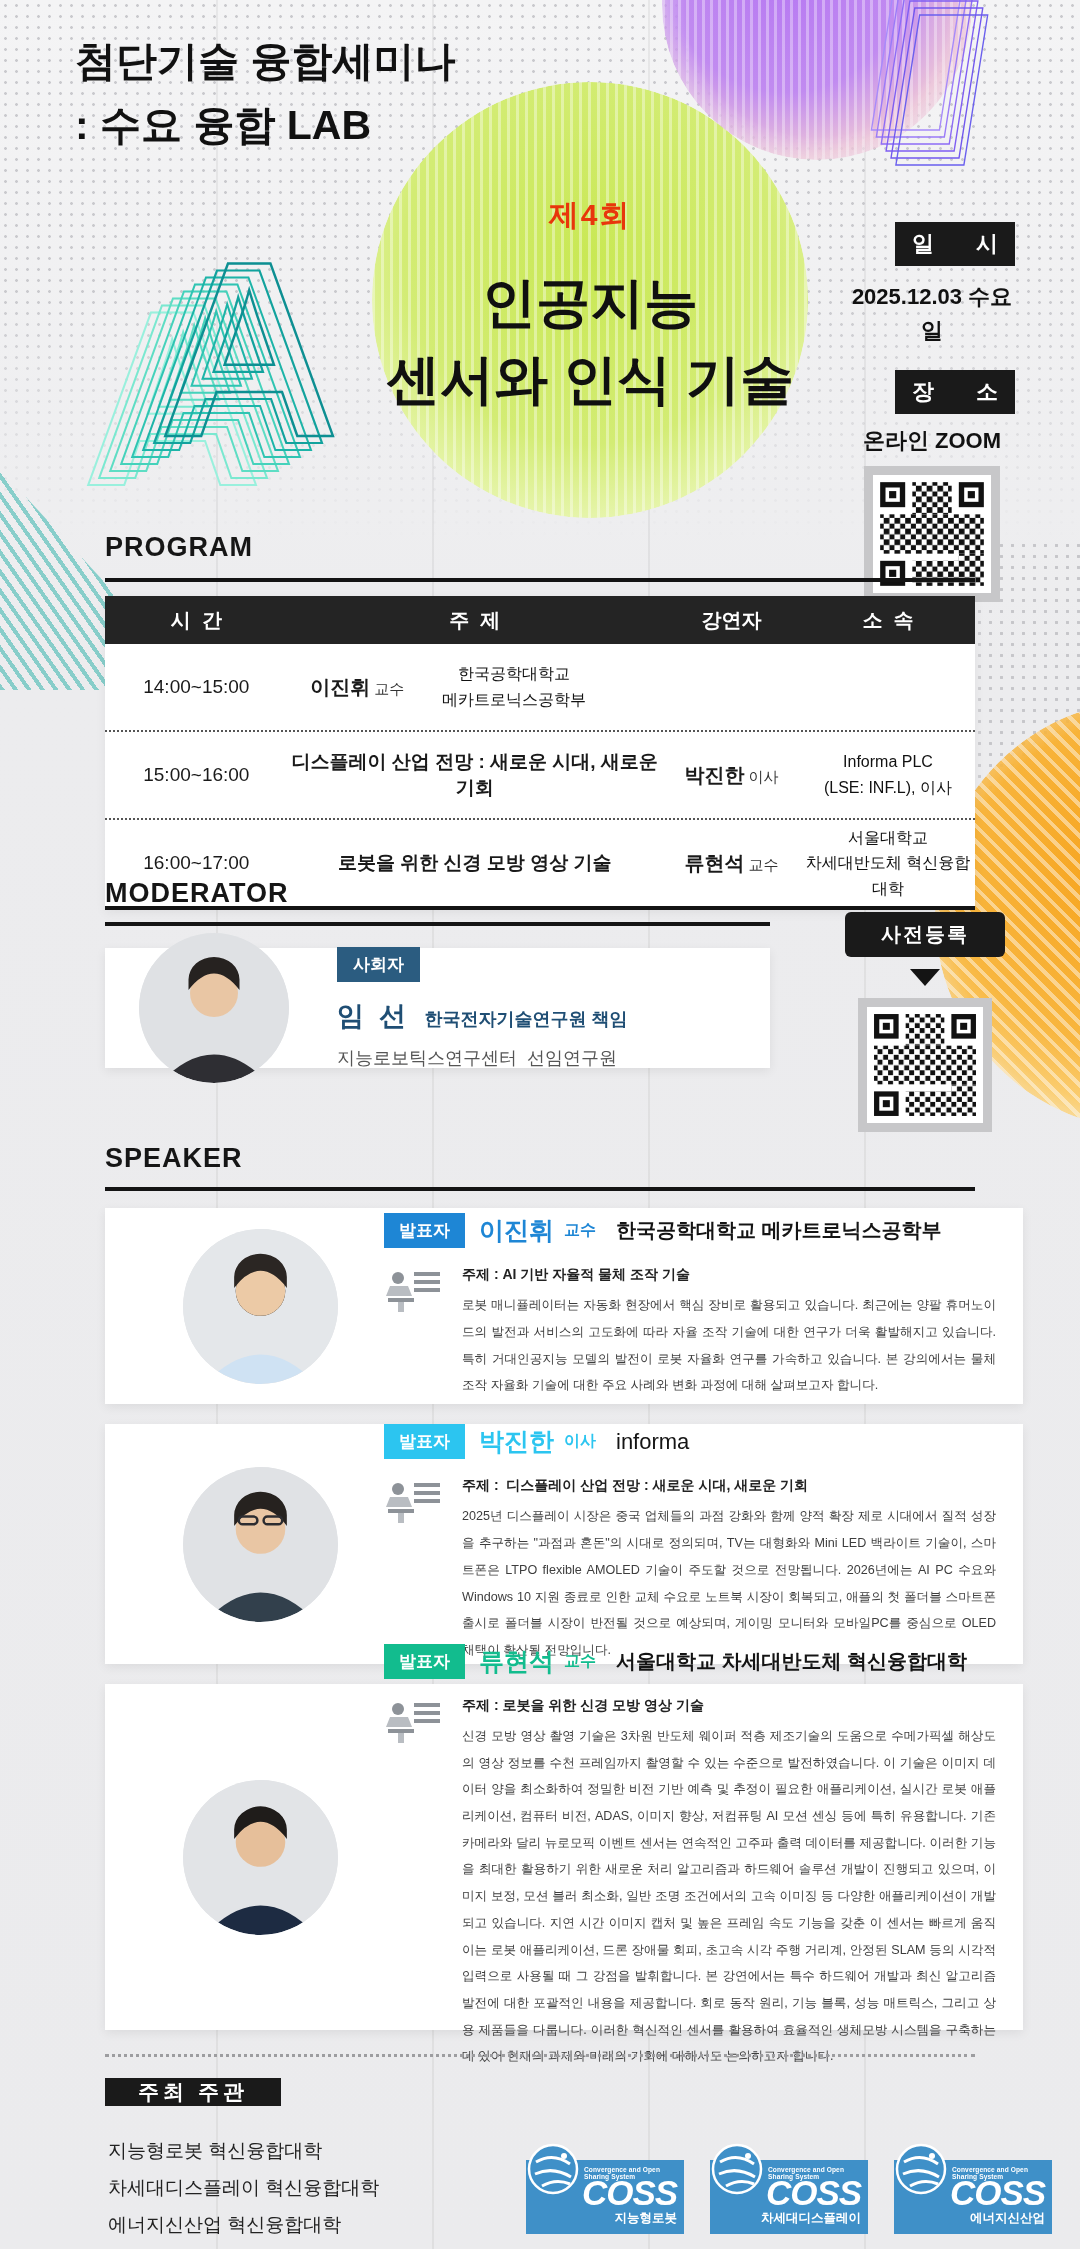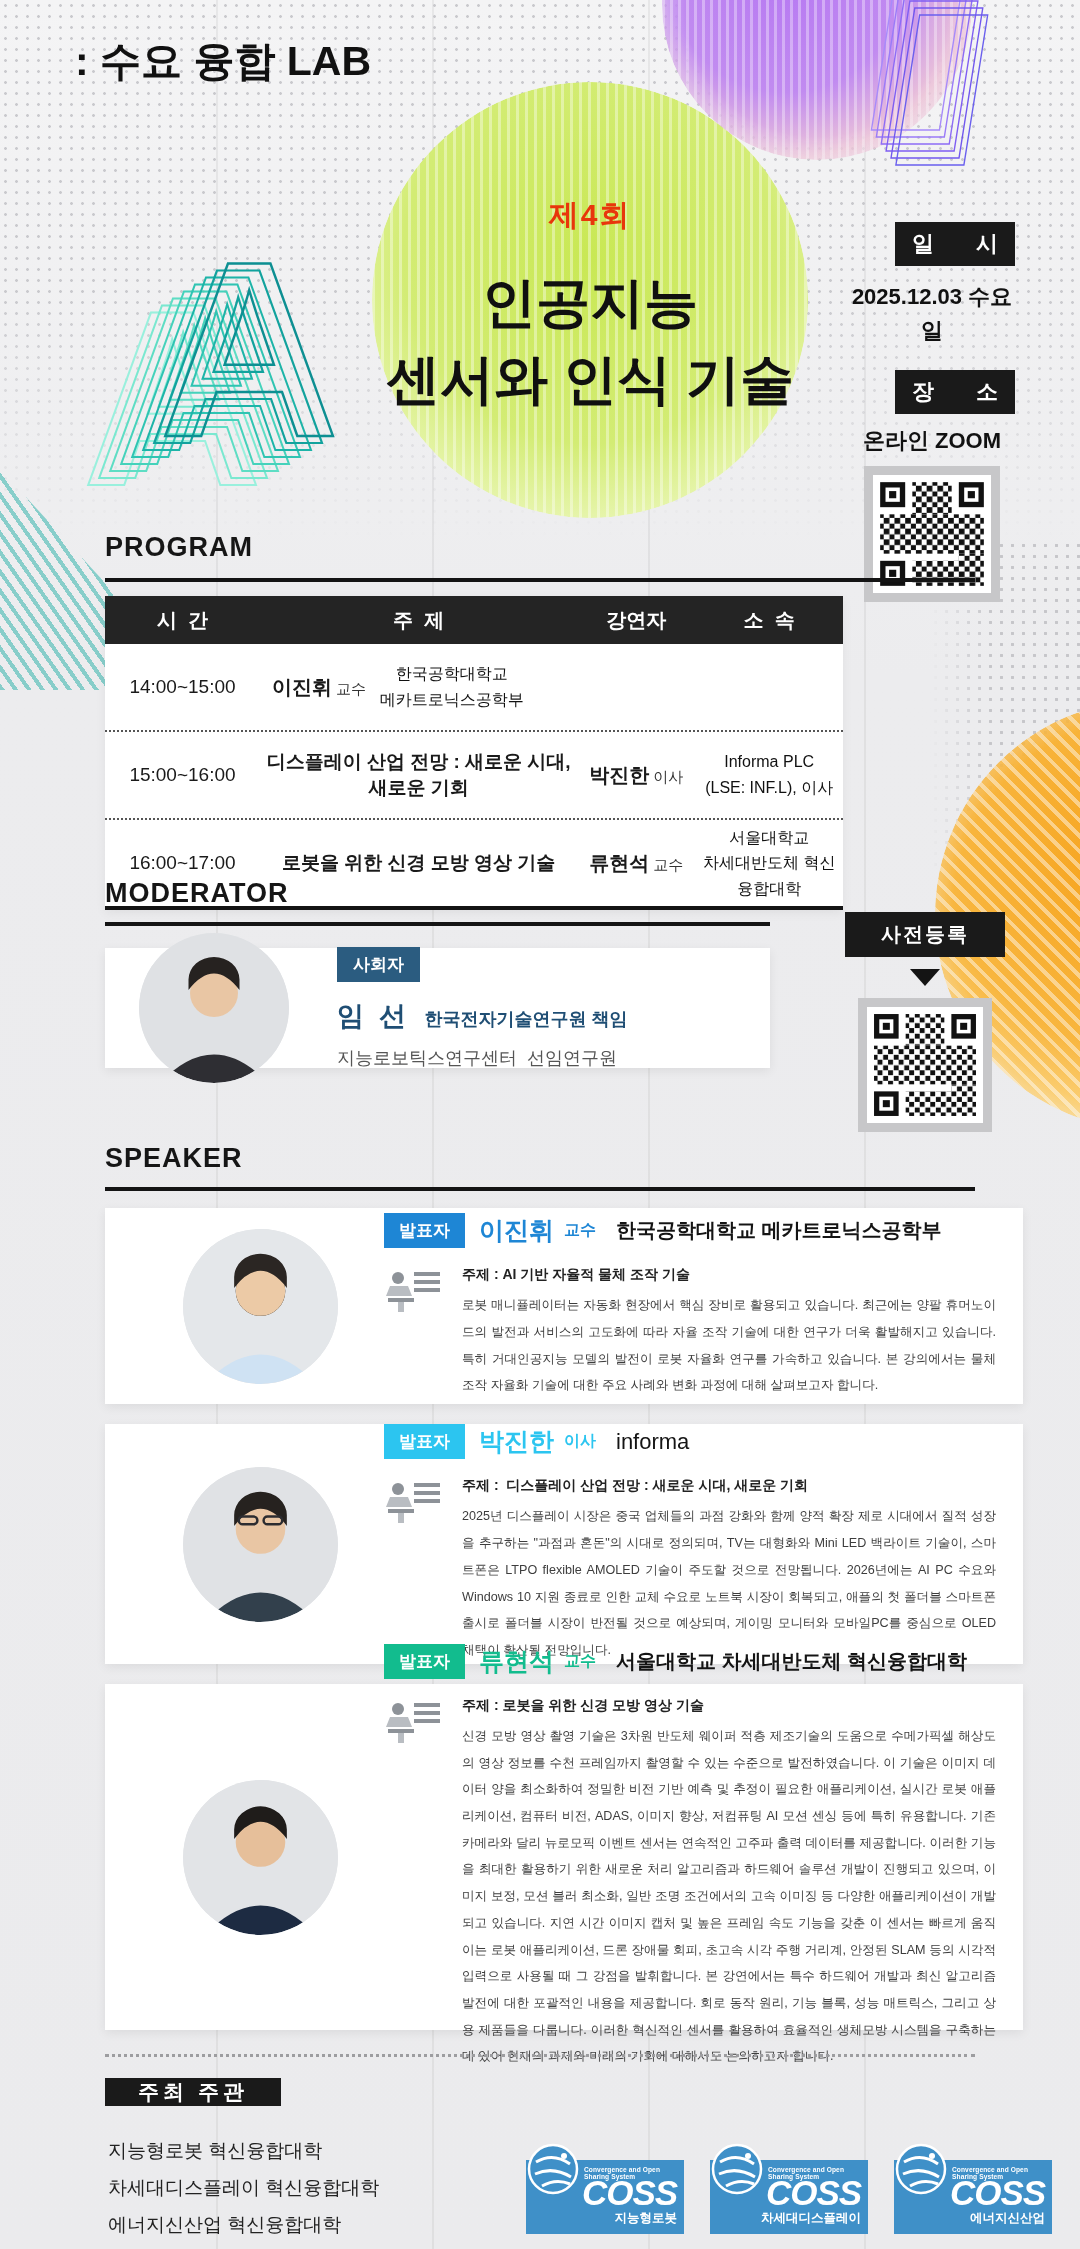--- a/index.html
+++ b/index.html
@@ -58,21 +58,21 @@
   .info{position:absolute;left:842px;top:222px;width:180px;text-align:center;}
   .info .black-badge{width:120px;padding:7px 0;font-size:22px;letter-spacing:10px;text-indent:10px;margin-left:46px;}
   .info-date{margin-top:14px;font-size:22px;font-weight:700;line-height:1.55;color:#111;}
   .info .place-badge{margin-top:22px;}
   .info-place{margin-top:12px;font-size:22px;font-weight:700;color:#111;}
   .qr-frame{display:inline-block;background:#c7c7c9;padding:9px;margin-top:10px;line-height:0;}
   .qr-frame svg{background:#fff;}
   
   .program-head{top:532px;}
   .program-rule{top:578px;width:870px;}
-  .ptable{position:absolute;left:105px;top:596px;width:738px;background:#fff;border-bottom:4px solid #141414;box-shadow:0 3px 10px rgba(0,0,0,.06);}
+  .ptable{position:absolute;left:105px;top:596px;width:870px;background:#fff;border-bottom:4px solid #141414;box-shadow:0 3px 10px rgba(0,0,0,.06);}
   .prow{display:flex;align-items:center;}
   .phead{background:#242424;color:#fff;height:48px;font-size:20px;font-weight:700;}
   .pcell{text-align:center;}
   .c1{width:21%;}.c2{width:43%;}.c3{width:16%;}.c4{width:20%;}
   .pdata{height:86px;font-size:19px;}
   .pdata + .pdata{border-top:2px dotted #555;}
   .ptime{font-size:19px;color:#1a1a1a;}
   .ptopic{font-weight:800;font-size:19px;}
   .pspk{font-weight:800;font-size:20px;}
   .prole{font-weight:400;font-size:15px;color:#333;margin-left:4px;}
@@ -82,21 +82,21 @@
   .mod-rule{top:922px;width:665px;}
   .mod-card{left:105px;top:948px;width:665px;height:120px;display:flex;align-items:center;}
   .mod-card .avatar{width:150px;height:150px;margin-left:34px;}
   .mod-info{margin-left:48px;}
   .mod-badge{display:inline-block;background:#2b5c80;color:#fff;font-size:17px;font-weight:700;padding:6px 16px;}
   .mod-name-row{margin-top:16px;}
   .mod-name{font-size:27px;font-weight:800;color:#1f4e74;}
   .mod-title{font-size:18px;font-weight:700;color:#1f4e74;margin-left:14px;}
   .mod-desc{margin-top:12px;font-size:18px;color:#555;}
   .register{position:absolute;left:845px;top:912px;width:160px;text-align:center;}
-  .register .black-badge{width:160px;padding:9px 0;font-size:20px;letter-spacing:2px;}
+  .register .black-badge{width:160px;padding:9px 0;font-size:20px;letter-spacing:2px;border-radius:6px;}
   .register .tri{width:0;height:0;border-left:15px solid transparent;border-right:15px solid transparent;border-top:17px solid #141414;margin:12px auto 2px;}
   
   .spk-head{top:1143px;}
   .spk-rule{top:1187px;width:870px;}
   .speaker-card{left:105px;width:870px;display:flex;align-items:center;padding-left:48px;}
   .sc1{top:1208px;height:196px;}
   .sc2{top:1424px;height:240px;}
   .sc3{top:1684px;height:346px;}
   .speaker-card .avatar{width:155px;height:155px;margin-left:30px;}
   .sp-content{margin-left:46px;width:612px;}
@@ -159,20 +159,21 @@
       <rect x="48" y="5" width="68" height="150" stroke="#a78bfa" stroke-width="1.4"></rect>
       <rect x="54" y="12" width="68" height="150" stroke="#9a7bf8" stroke-width="1.4"></rect>
       <rect x="60" y="19" width="68" height="150" stroke="#8d6cf6" stroke-width="1.4"></rect>
       <rect x="66" y="26" width="68" height="150" stroke="#7f5ef2" stroke-width="1.4"></rect>
       <rect x="72" y="33" width="68" height="150" stroke="#7158ee" stroke-width="1.4"></rect>
       <rect x="78" y="40" width="68" height="150" stroke="#6a5fee" stroke-width="1.4"></rect>
     </g>
   </svg>
 
   <div class="main-title">
+    <div>첨단기술 융합세미나</div>
     <div>: 수요 융합 LAB</div>
   </div>
 
   <div class="hero-text">
     <div class="hero-round" style="color:#e8360b">제4회</div>
     <div class="hero-line">인공지능</div>
     <div class="hero-line">센서와 인식 기술</div>
   </div>
 
   <div class="info">

